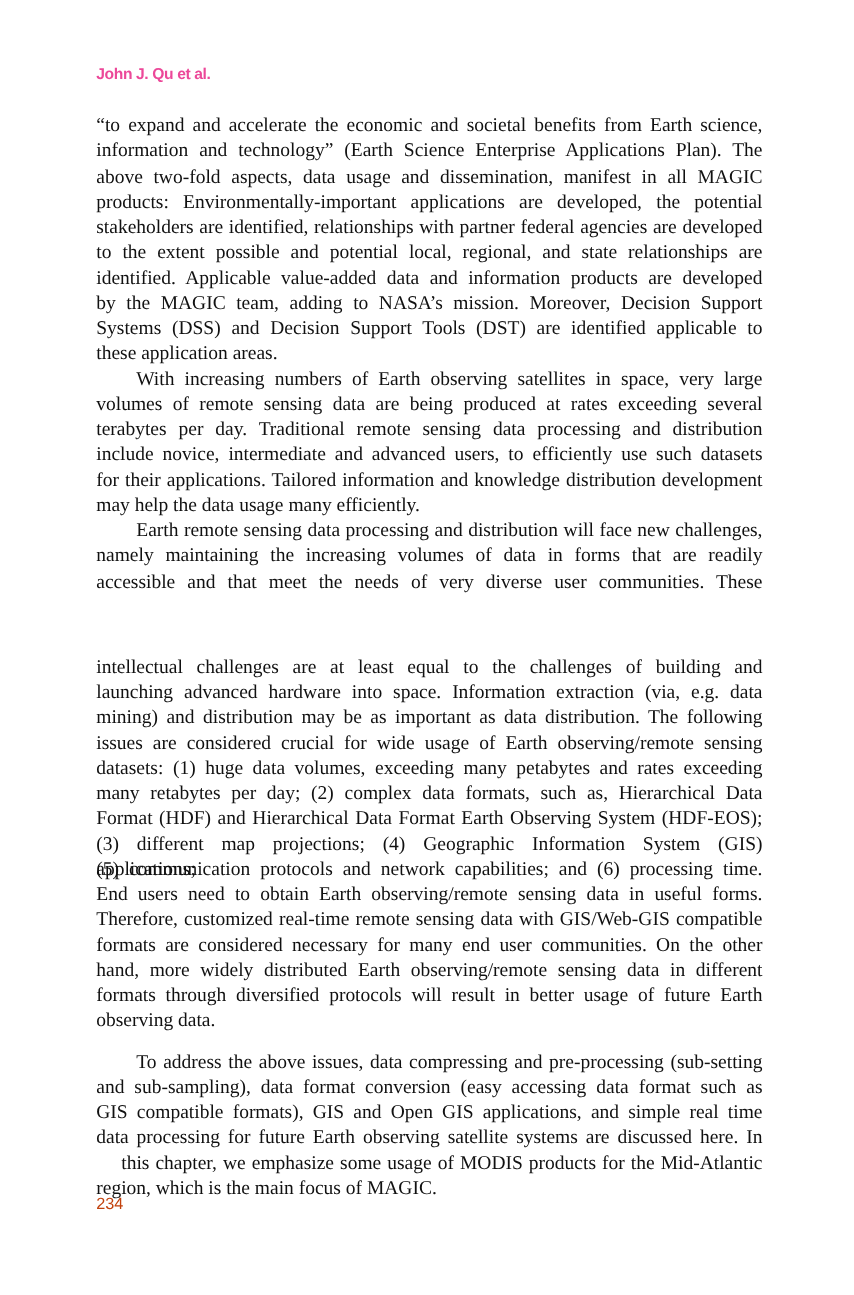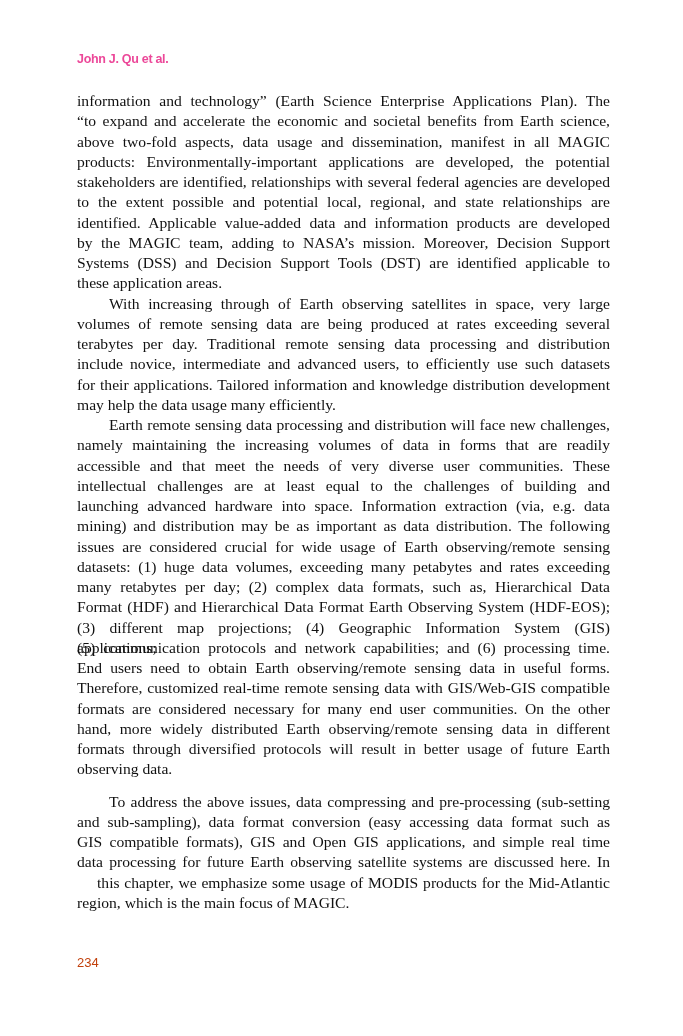--- a/index.html
+++ b/index.html
@@ -26,44 +26,44 @@
     font-size: 13px; color: #c2410c;
   }
 </style>
 </head>
 <body>
 
 <div class="header">John J. Qu et al.</div>
 
 <div class="body-text" id="body-text">
     <div>
+      <div class="line" style="white-space: normal;">“to expand and accelerate the economic and societal benefits from Earth science,</div>
       <div class="line" style="white-space: normal;">information and technology” (Earth Science Enterprise Applications Plan). The</div>
-      <div class="line" style="white-space: normal;">“to expand and accelerate the economic and societal benefits from Earth science,</div>
       <div class="line" style="white-space: normal;">above two-fold aspects, data usage and dissemination, manifest in all MAGIC</div>
       <div class="line" style="white-space: normal;">products: Environmentally-important applications are developed, the potential</div>
-      <div class="line" style="white-space: normal;">stakeholders are identified, relationships with several federal agencies are developed</div>
+      <div class="line" style="white-space: normal;">stakeholders are identified, relationships with partner federal agencies are developed</div>
       <div class="line" style="white-space: normal;">to the extent possible and potential local, regional, and state relationships are</div>
       <div class="line" style="white-space: normal;">identified. Applicable value-added data and information products are developed</div>
       <div class="line" style="white-space: normal;">by the MAGIC team, adding to NASA’s mission. Moreover, Decision Support</div>
       <div class="line" style="white-space: normal;">Systems (DSS) and Decision Support Tools (DST) are identified applicable to</div>
       <div class="line last">these application areas.</div>
     </div>
     <div>
-      <div class="line indent" style="white-space: normal;">With increasing through of Earth observing satellites in space, very large</div>
+      <div class="line indent" style="white-space: normal;">With increasing numbers of Earth observing satellites in space, very large</div>
       <div class="line" style="white-space: normal;">volumes of remote sensing data are being produced at rates exceeding several</div>
       <div class="line" style="white-space: normal;">terabytes per day. Traditional remote sensing data processing and distribution</div>
       <div class="line" style="white-space: normal;">include novice, intermediate and advanced users, to efficiently use such datasets</div>
       <div class="line" style="white-space: normal;">for their applications. Tailored information and knowledge distribution development</div>
       <div class="line last">may help the data usage many efficiently.</div>
     </div>
     <div>
       <div class="line indent" style="white-space: normal;">Earth remote sensing data processing and distribution will face new challenges,</div>
       <div class="line" style="white-space: normal;">namely maintaining the increasing volumes of data in forms that are readily</div>
       <div class="line" style="white-space: normal;">accessible and that meet the needs of very diverse user communities. These</div>
-      <div class="line" style="white-space: normal;">intellectual challenges are at least equal to the challenges of building and</div>
+      <div class="line" style="white-space: normal; margin-top: 48px;">intellectual challenges are at least equal to the challenges of building and</div>
       <div class="line" style="white-space: normal;">launching advanced hardware into space. Information extraction (via, e.g. data</div>
       <div class="line" style="white-space: normal;">mining) and distribution may be as important as data distribution. The following</div>
       <div class="line" style="white-space: normal;">issues are considered crucial for wide usage of Earth observing/remote sensing</div>
       <div class="line" style="white-space: normal;">datasets: (1) huge data volumes, exceeding many petabytes and rates exceeding</div>
       <div class="line" style="white-space: normal;">many retabytes per day; (2) complex data formats, such as, Hierarchical Data</div>
       <div class="line" style="white-space: normal;">Format (HDF) and Hierarchical Data Format Earth Observing System (HDF-EOS);</div>
       <div class="line" style="white-space: normal;">(3) different map projections; (4) Geographic Information System (GIS) applications;</div>
       <div class="line" style="white-space: normal;">(5) communication protocols and network capabilities; and (6) processing time.</div>
       <div class="line" style="white-space: normal;">End users need to obtain Earth observing/remote sensing data in useful forms.</div>
       <div class="line" style="white-space: normal;">Therefore, customized real-time remote sensing data with GIS/Web-GIS compatible</div>

